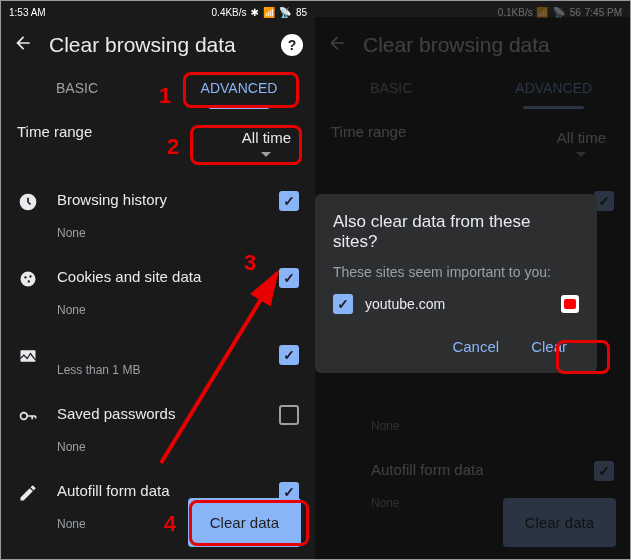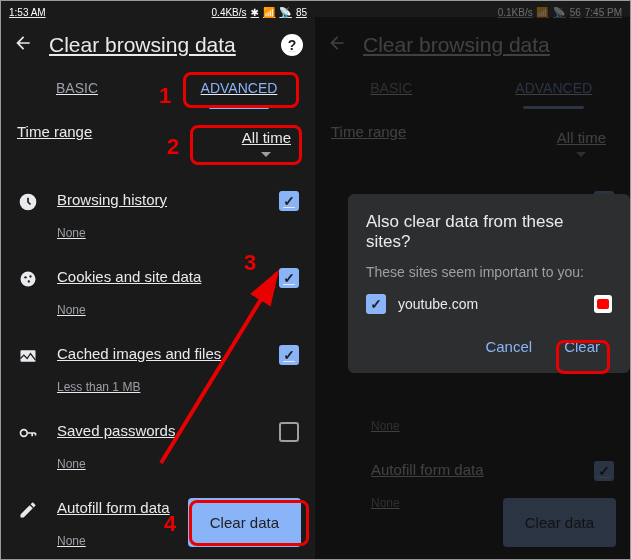--- a/index.html
+++ b/index.html
@@ -10,21 +10,20 @@
     width: 631px;
     height: 560px;
     border: 1px solid #999;
   }
   .screen {
     background: #1a1a1a;
     color: #e8eaed;
     height: 558px;
     position: relative;
     overflow: hidden;
-    text-decoration: underline;
   }
   .screen1 { width: 314px; }
   .screen2 { width: 315px; }
   .statusbar {
     height: 22px;
     display: flex;
     justify-content: space-between;
     align-items: center;
     padding: 0 8px;
     font-size: 10px;
@@ -144,21 +143,21 @@
     font-family: inherit;
   }
   
   .screen2 .underlay { opacity: 0.35; }
   .dialog-overlay {
     position: absolute;
     top: 0; left: 0; right: 0; bottom: 0;
     background: rgba(0,0,0,0.35);
     display: flex;
     align-items: center;
-    justify-content: flex-end;
+    justify-content: flex-start;
     margin-top: 16px;
   }
   .dialog {
     background: #2d2e30;
     width: 282px;
     border-radius: 6px;
     padding: 18px 18px 10px 18px;
     margin-top: -10px;
   }
   .dialog-title { font-size: 17px; color: #e8eaed; margin-bottom: 12px; }
@@ -290,21 +289,20 @@
   </div>
 
   <div class="opt-row">
     <span class="opt-icon">
         <svg viewBox="0 0 24 24">
           <rect x="3" y="5" width="18" height="14" rx="1"></rect>
           <path d="M3 15l4-4 4 4 4-6 6 8" stroke="#1a1a1a" stroke-width="1.5" fill="none"></path>
         </svg>
       </span>
     <div class="opt-text">
-      <div class="opt-title">Cached images and files</div>
       <div class="opt-sub">Less than 1 MB</div>
     </div>
     <span class="checkbox checked"></span>
   </div>
 
   <div class="opt-row">
     <span class="opt-icon">
         <svg viewBox="0 0 24 24">
           <circle cx="7" cy="12" r="4" fill="none" stroke="#e8eaed" stroke-width="2"></circle>
           <path d="M11 12h10M17 12v4M21 12v3" stroke="#e8eaed" stroke-width="2" fill="none"></path>

